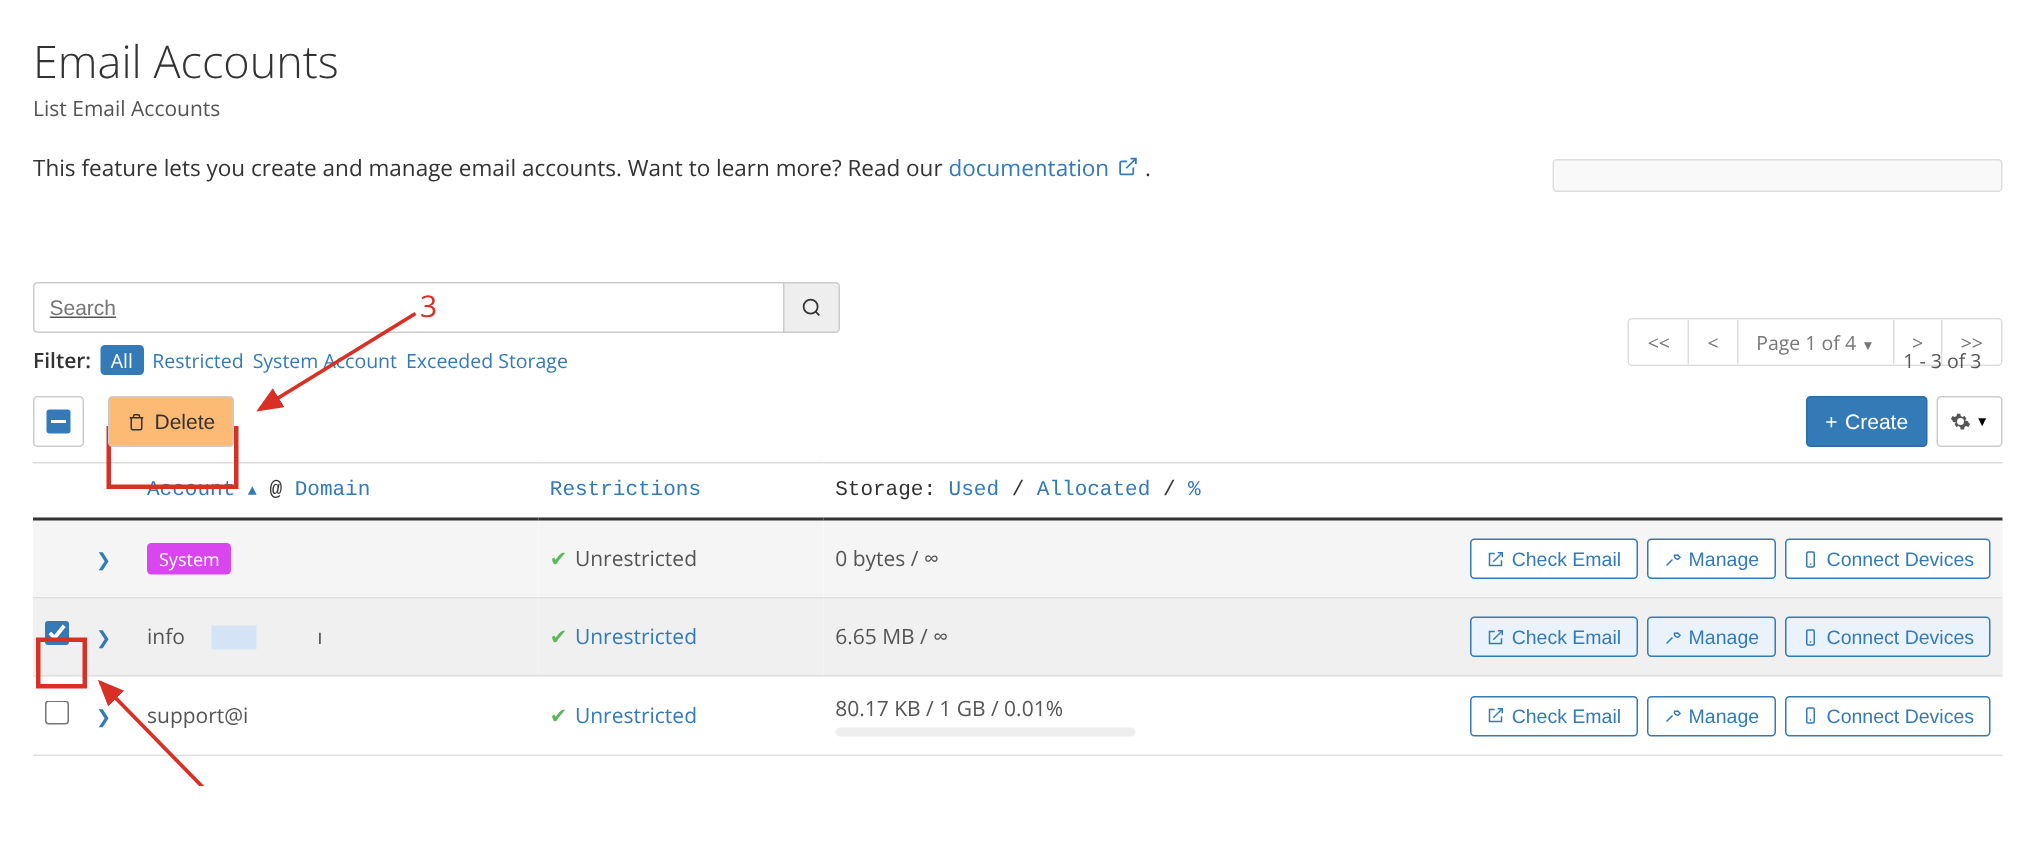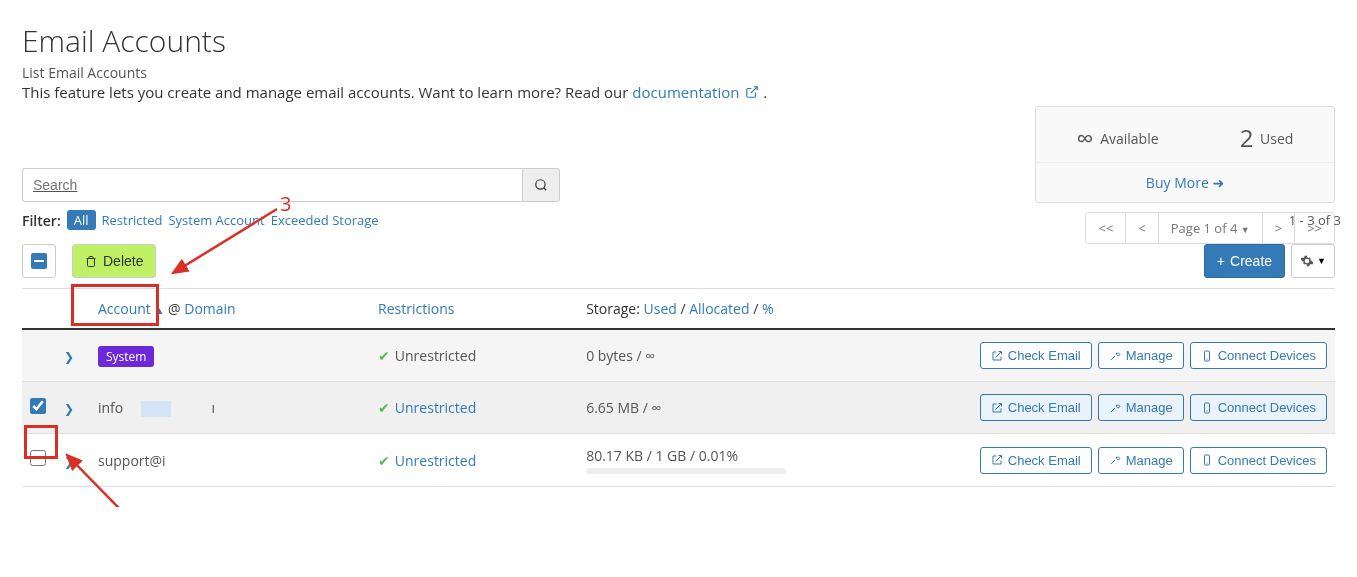--- a/index.html
+++ b/index.html
@@ -1,55 +1,55 @@
 <!DOCTYPE html>
 <html><head>
 <meta charset="utf-8">
 <style>
   * { box-sizing: border-box; margin: 0; padding: 0; }
   body { font-family: "Open Sans", "Helvetica Neue", Arial, sans-serif; font-size: 14px; color: #555; background: #fff; width: 1357px; }
   .page { padding: 20px 22px; position: relative; }
   h1 { font-size: 30px; font-weight: 300; color: #333; margin-bottom: 2px; }
-  .subtitle { font-size: 14px; color: #555; }
+  .subtitle { font-size: 14px; color: #555; margin-bottom: 20px; }
   .intro { font-size: 15px; color: #333; margin-bottom: 40px; }
   a, .link { color: #337ab7; text-decoration: none; }
   .ext-icon { color:#337ab7; margin-left:2px; vertical-align:-1px; }
   .stats-box { position:absolute; top:106px; right:22px; width:300px; border:1px solid #ddd; border-radius:3px; background:#f9f9f9; padding:10px 0; text-align:center; }
   .stats-row { display:flex; justify-content:space-around; padding:4px 0 8px; }
   .stat-num { font-size:24px; color:#555; vertical-align:-3px; margin-right:3px; }
   .stat-label { font-size:14px; color:#555; }
   .stats-buy { border-top:1px solid #eee; padding-top:10px; font-size:14px; }
   .search-row { display:flex; margin-bottom:8px; margin-top:66px;text-decoration:underline; }
   .search-input { width:500px; height:34px; border:1px solid #ccc; border-right:none; border-radius:3px 0 0 3px; padding:0 10px; font-size:14px; }
   .search-btn { width:38px; height:34px; border:1px solid #ccc; border-radius:0 3px 3px 0; background:#eee; cursor:pointer; display:flex; align-items:center; justify-content:center; }
   .filter-row { display:flex; align-items:center; gap:6px; margin-bottom:14px; }
   .filter-label { color:#333; font-weight:600; }
   .filter-pill { background:#337ab7; color:#fff; border-radius:3px; padding:1px 7px; font-size:13px; }
   .filter-link { color:#337ab7; font-size:13px; cursor:pointer; }
-  .range { position:absolute; right:16px; font-size:13px; color:#555; }
+  .range { position:absolute; right:36px; font-size:13px; color:#555; }
   .pager { position:absolute; right:22px; top:212px; display:flex; border:1px solid #ddd; border-radius:3px; overflow:hidden; }
   .pager > div { padding:6px 12px; border-left:1px solid #ddd; color:#777; font-size:13px; background:#fff; cursor:pointer; }
   .pager > div:first-child { border-left:none; }
   .toolbar { display:flex; justify-content:space-between; align-items:center; margin-bottom:10px; }
   .tool-left { display:flex; gap:16px; align-items:center; }
   .select-all { width:34px; height:34px; border:1px solid #ccc; border-radius:3px; background:#fff; display:flex; align-items:center; justify-content:center; cursor:pointer; position:relative; z-index:3; }
   .indet { width:16px; height:16px; background:#337ab7; border-radius:2px; display:flex; align-items:center; justify-content:center; }
   .indet::after { content:""; width:10px; height:2.5px; background:#fff; }
-  .del-btn { height:34px; border:1px solid #ccc; border-radius:3px; background:#bef264; padding:0 12px; display:flex; align-items:center; gap:6px; cursor:pointer; color:#333; font-size:14px; position:relative; z-index:3; }
+  .del-btn { height:34px; border:1px solid #ccc; border-radius:3px; background:#fdba74; padding:0 12px; display:flex; align-items:center; gap:6px; cursor:pointer; color:#333; font-size:14px; position:relative; z-index:3; }
   .tool-right { display:flex; gap:6px; }
   .create-btn { background:#337ab7; color:#fff; border:1px solid #2e6da4; border-radius:3px; height:34px; padding:0 12px; display:flex; align-items:center; gap:5px; cursor:pointer; font-size:14px; }
   .gear-btn { border:1px solid #ccc; border-radius:3px; background:#fff; height:34px; padding:0 8px; display:flex; align-items:center; gap:3px; cursor:pointer; }
   table { width:100%; border-collapse:collapse; }
-  thead th { text-align:left; font-weight:400; padding:10px 8px; border-top:1px solid #ddd; border-bottom:2px solid #333; font-size:14px; }
+  thead th { text-align:left; font-weight:400; padding:10px 8px; border-top:1px solid #ddd; border-bottom:2px solid #333; font-size:14px;font-family:Liberation Mono, monospace; }
   tbody td { padding:12px 8px; border-bottom:1px solid #e0e0e0; font-size:14px; vertical-align:middle; }
   tbody tr.selected { background:#f0f0f0; }
   tbody tr.system-row { background:#f5f5f5; }
   .cb { width:16px; height:16px; }
   .expand { color:#337ab7; cursor:pointer; font-size:12px; }
-  .sys-badge { background:#6d28d9; color:#fff; border-radius:3px; padding:2px 8px; font-size:12px; }
+  .sys-badge { background:#d946ef; color:#fff; border-radius:3px; padding:2px 8px; font-size:12px; }
   .check { color:#5cb85c; margin-right:5px; }
   .row-btns { display:flex; gap:6px; justify-content:flex-end; }
   .row-btn { border:1px solid #337ab7; color:#337ab7; background:#fff; border-radius:3px; padding:5px 10px; display:flex; align-items:center; gap:5px; cursor:pointer; font-size:13px; white-space:nowrap; }
   .row-btn.sel { background:#eaf3fb; }
   .caret-up { font-size:10px; }
   .th-link { color:#337ab7; }
   .th-dark { color:#333; }
   .progress { width:200px; height:6px; background:#eee; border-radius:3px; margin-top:3px; }
   .annot { position:absolute; pointer-events:none; z-index:5; }
   .annot-num { color:#d93025; font-size:20px; font-weight:400; }
@@ -69,27 +69,20 @@
     <a href="#" class="link">documentation</a>
     <svg class="ext-icon" width="14" height="14" viewBox="0 0 24 24" fill="none" stroke="currentColor" stroke-width="2">
         <path d="M18 13v6a2 2 0 0 1-2 2H5a2 2 0 0 1-2-2V8a2 2 0 0 1 2-2h6"></path>
         <polyline points="15 3 21 3 21 9"></polyline>
         <line x1="10" y1="14" x2="21" y2="3"></line>
       </svg>
     <span>.</span>
   </p>
 
   <div class="stats-box">
-    <div class="stats-row">
-      <div><span class="stat-num">∞</span> <span class="stat-label">Available</span></div>
-      <div><span class="stat-num">2</span> <span class="stat-label">Used</span></div>
-    </div>
-    <div class="stats-buy">
-      <a href="#" class="link"><span>Buy More</span> <span>➜</span></a>
-    </div>
   </div>
 
   <div class="pager">
     <div>&lt;&lt;</div>
     <div>&lt;</div>
     <div><span>Page 1 of 4</span> <span style="font-size:9px;">▼</span></div>
     <div>&gt;</div>
     <div>&gt;&gt;</div>
   </div>
 

